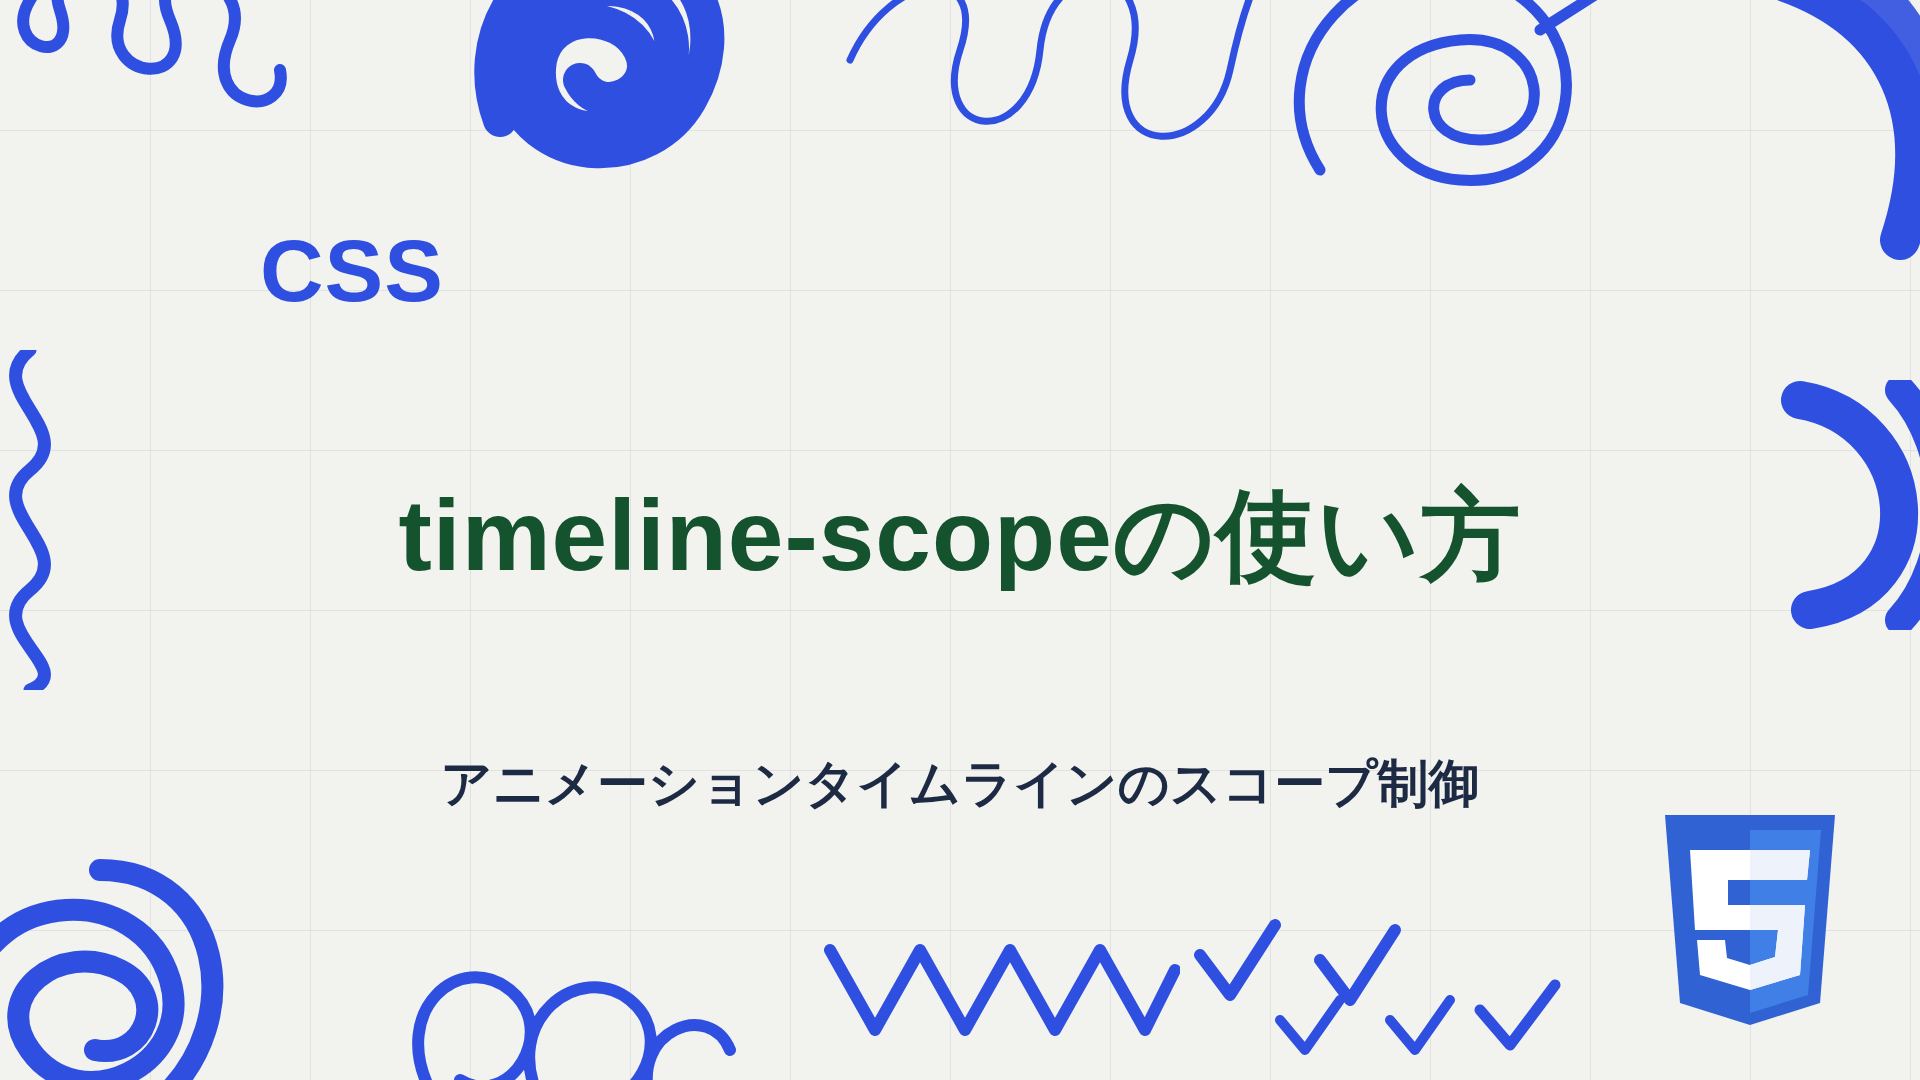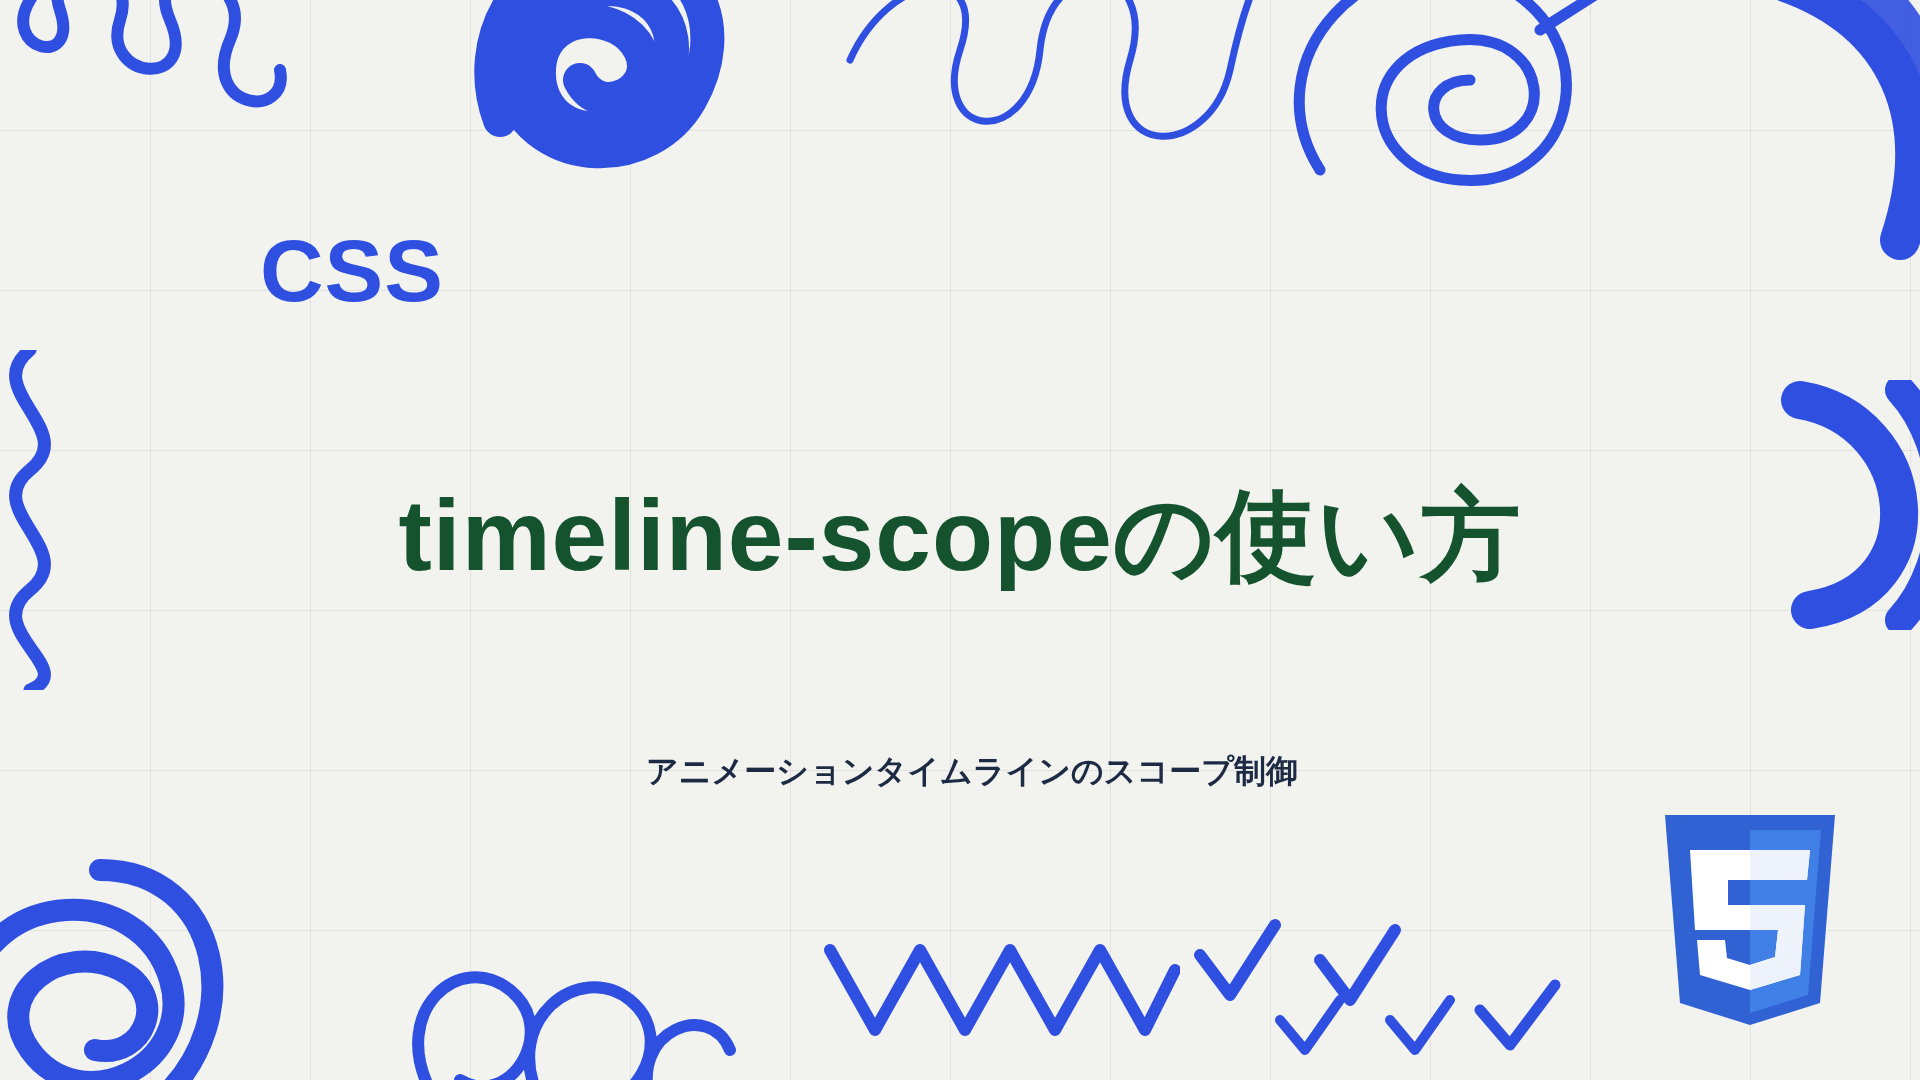--- a/index.html
+++ b/index.html
@@ -45,25 +45,24 @@
     font-weight: 800;
     color: #14532d;
     letter-spacing: 1px;
     white-space: nowrap;
   }
   .subtitle {
     position: absolute;
     left: 50%;
     top: 750px;
     transform: translateX(-50%);
-    font-size: 32px;
+    font-size: 51px;
     font-weight: 800;
     color: #1d2a43;
     white-space: nowrap;
-    margin-left: 12px;
   }
   
   .css3-logo {
     position: absolute;
     right: 70px;
     bottom: 40px;
     width: 200px;
     height: 225px;
   }
   

